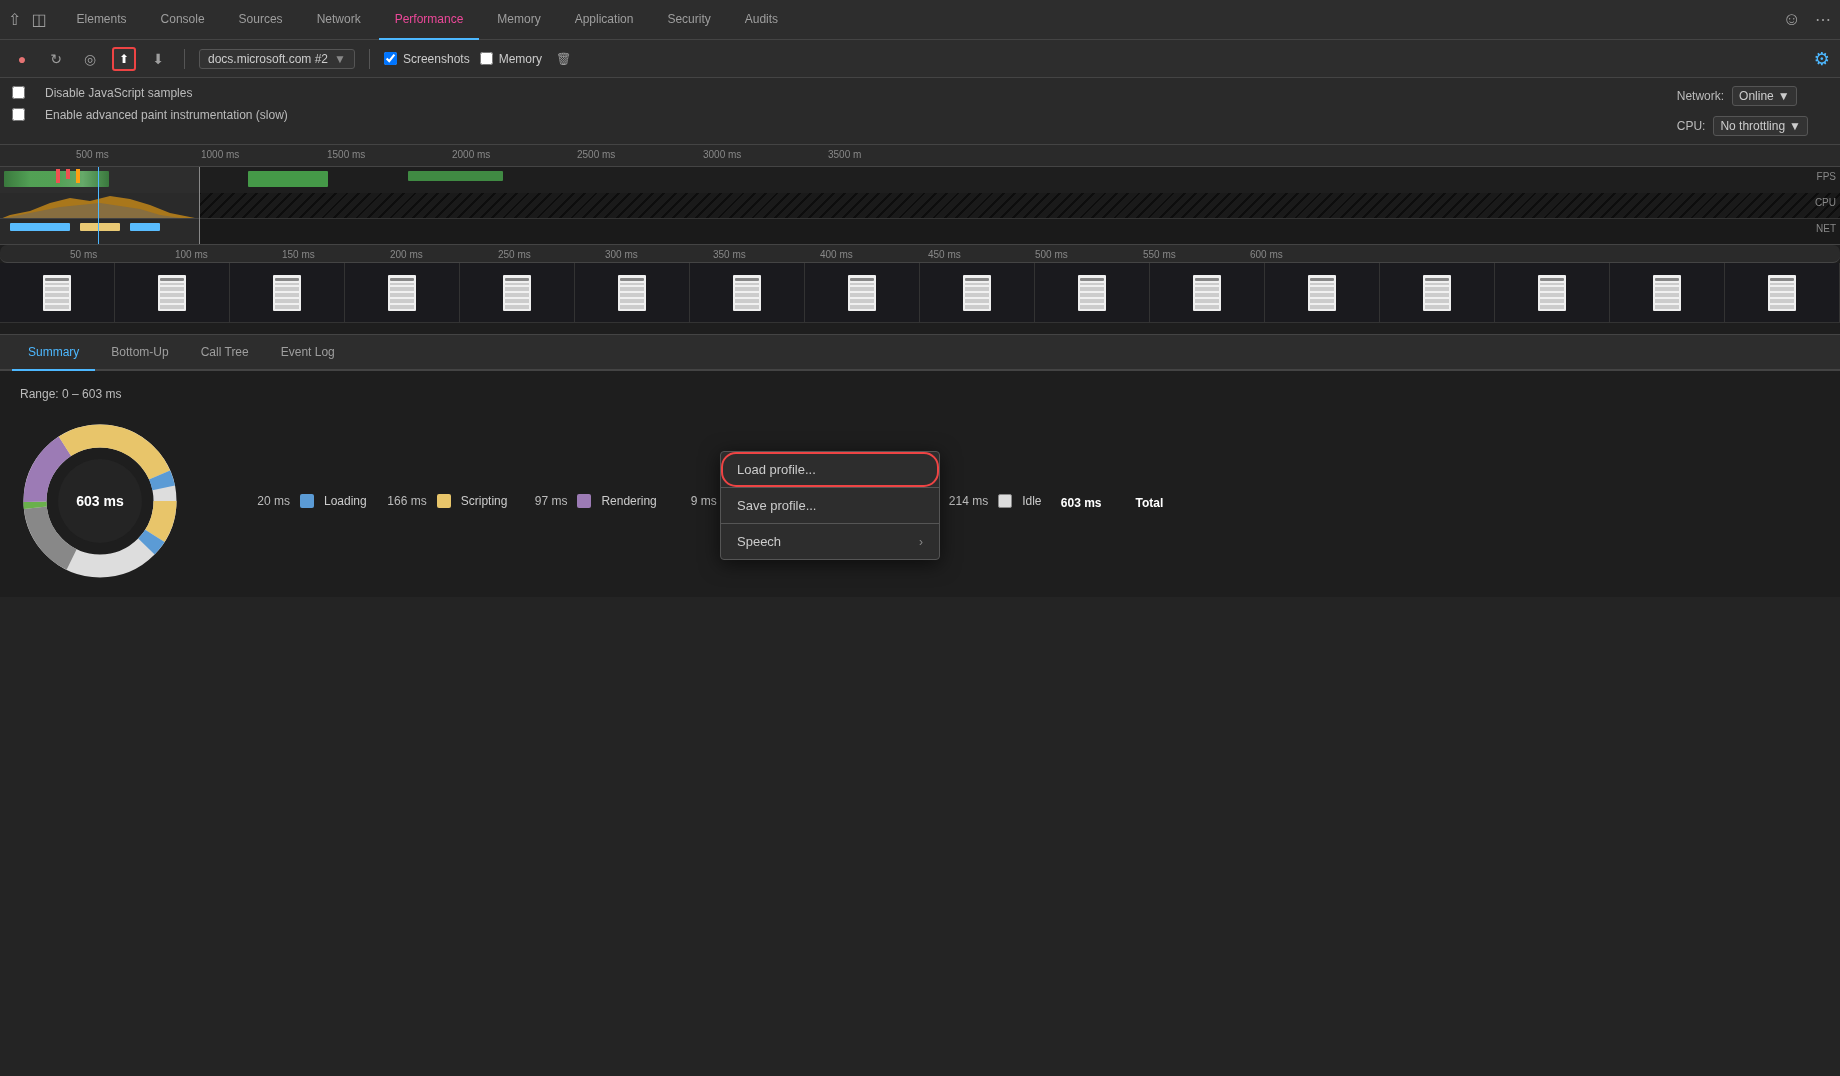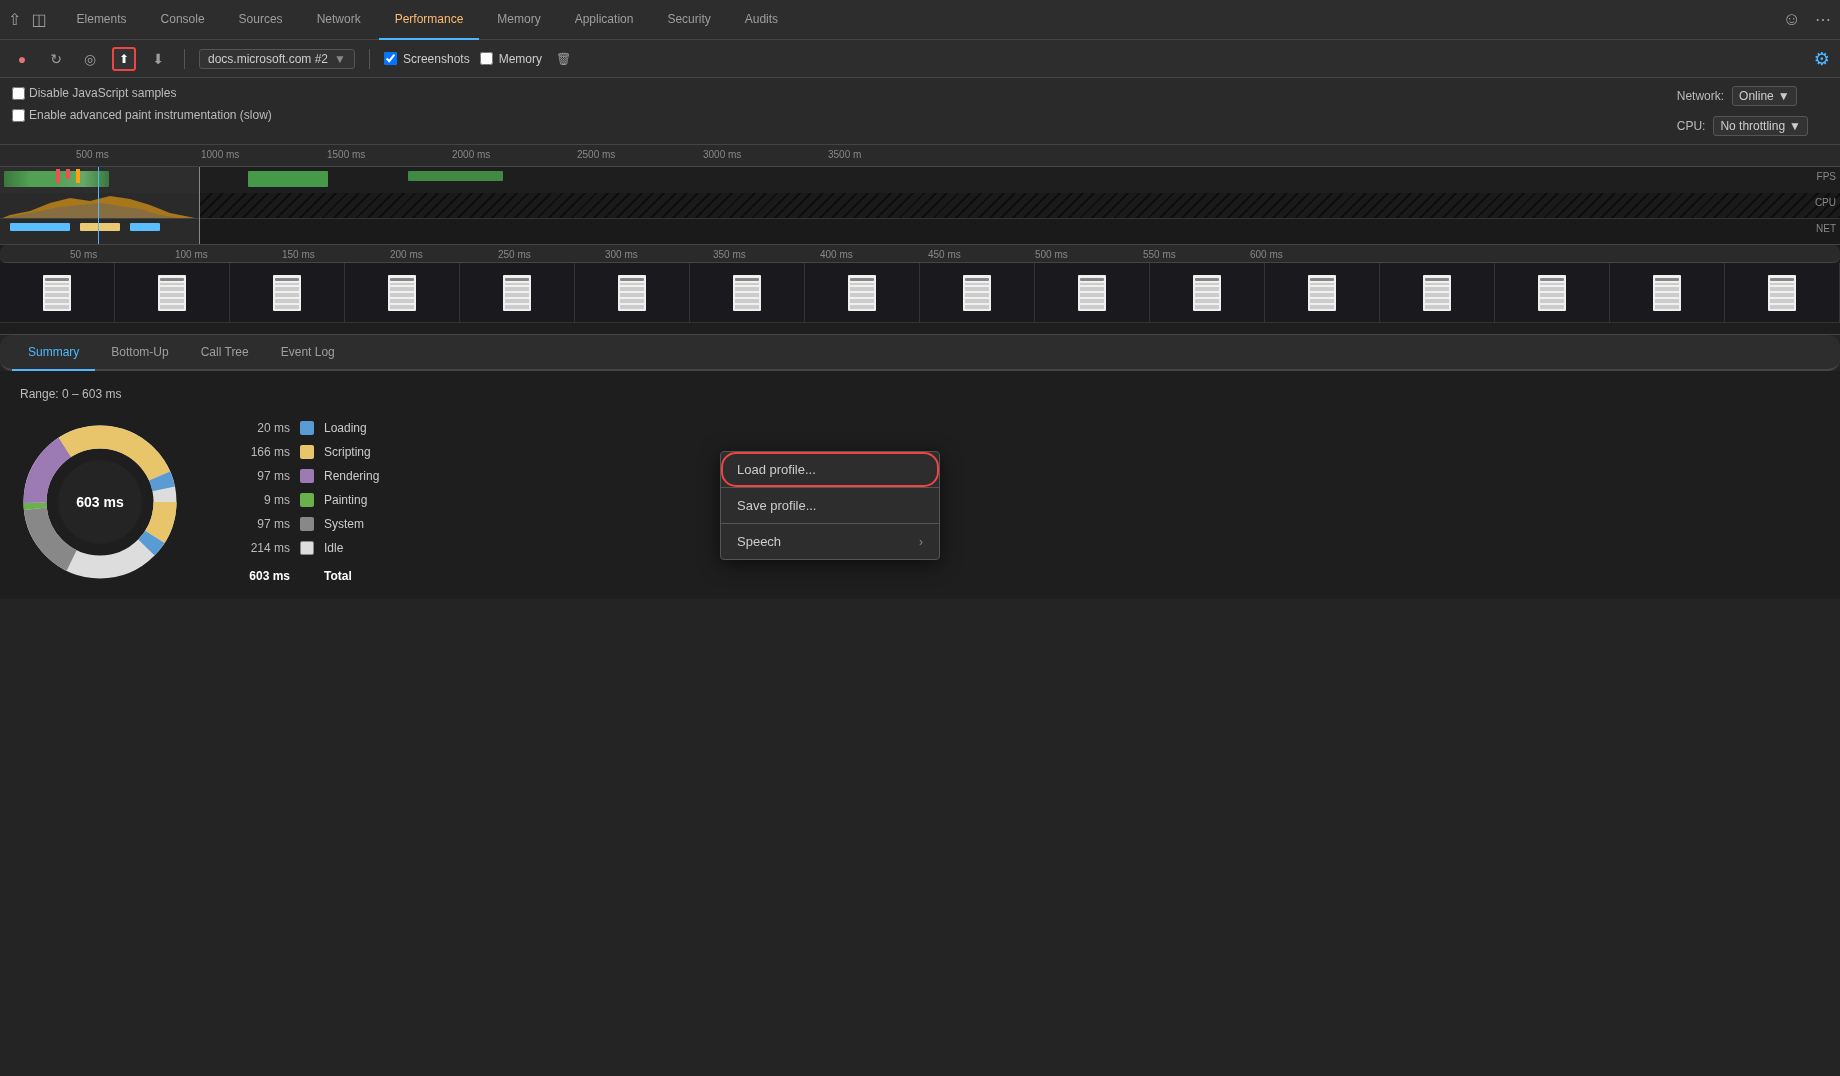--- a/index.html
+++ b/index.html
@@ -38,21 +38,21 @@
       padding: 0 16px;
       height: 40px;
       display: flex;
       align-items: center;
       color: #9e9e9e;
       cursor: pointer;
       font-size: 12px;
       border-bottom: 2px solid transparent;
     }
     .nav-tab.active {
-      color: #fdba74;
+      color: #ec4899;
       border-bottom: 2px solid #4db8ff;
     }
     .nav-right {
       margin-left: auto;
       display: flex;
       align-items: center;
       gap: 14px;
     }
 
     
@@ -123,22 +123,22 @@
       gap: 0;
     }
     .options-left {
       display: flex;
       flex-direction: column;
       gap: 8px;
       flex: 1;
     }
     .option-item {
       display: flex;
-      align-items: center;
-      gap: 4px;
+      align-items: flex-start;
+      gap: 20px;
       font-size: 12px;
       color: #bbb;
     }
     .option-item input[type=checkbox] { cursor: pointer; }
     .options-right {
       display: flex;
       flex-direction: column;
       gap: 10px;
       padding-right: 20px;
     }
@@ -316,21 +316,20 @@
     }
 
     
     .analysis-tabs {
       display: flex;
       align-items: center;
       background: #2d2d2d;
       border-bottom: 2px solid #444;
       height: 36px;
       padding: 0 12px;
-      border-radius: 12px;
     }
     .analysis-tab {
       padding: 0 16px;
       height: 36px;
       display: flex;
       align-items: center;
       color: #9e9e9e;
       cursor: pointer;
       font-size: 12px;
       border-bottom: 2px solid transparent;
@@ -372,21 +371,21 @@
       transform: translate(-50%, -50%);
       color: #fff;
       font-size: 14px;
       font-weight: bold;
       text-align: center;
     }
 
     
     .legend-table {
       display: flex;
-      flex-direction: column;
+      flex-direction: row;
       gap: 10px;
     }
     .legend-row {
       display: flex;
       align-items: center;
       gap: 10px;
       font-size: 12px;
       color: #ccc;
     }
     .legend-value {

